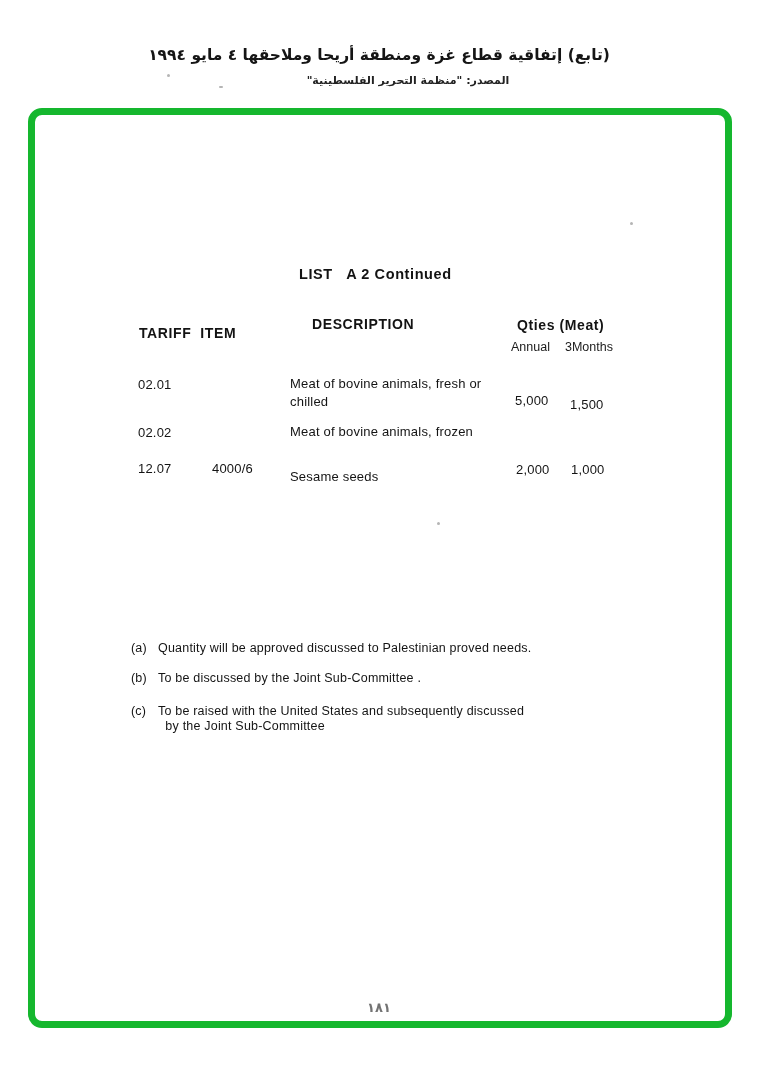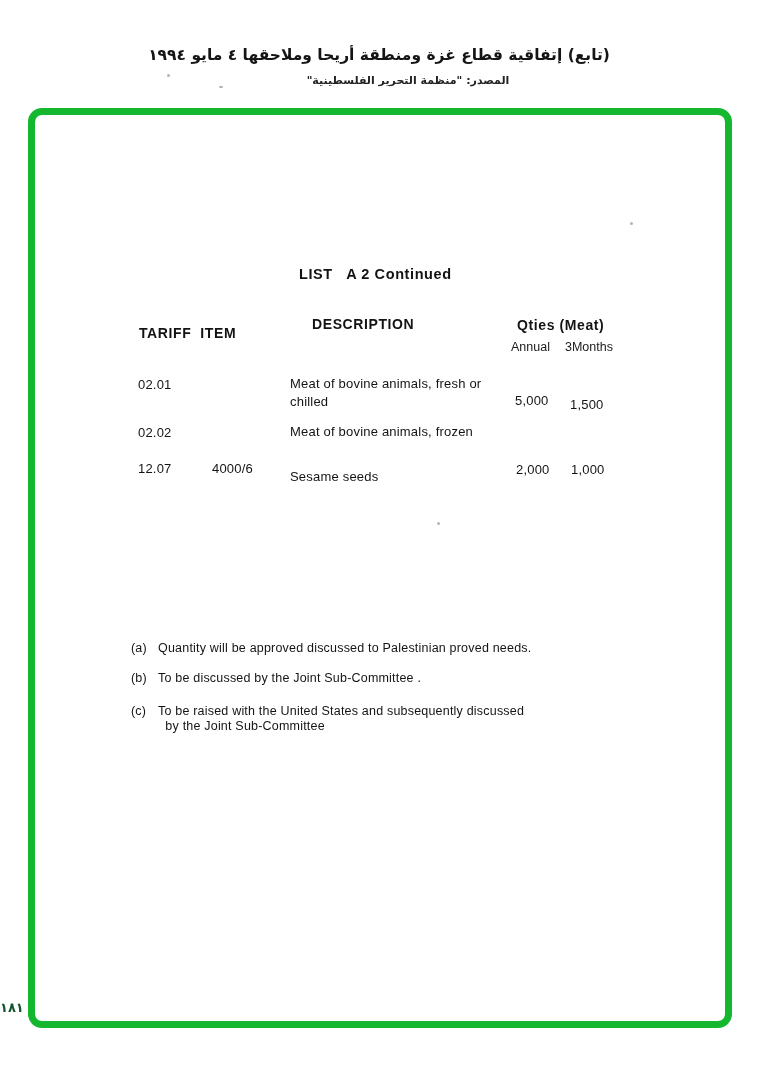--- a/index.html
+++ b/index.html
@@ -117,26 +117,26 @@
     padding-left: 27px;
     white-space: pre-wrap;
   }
   .note-a { top: 641px; }
   .note-b { top: 671px; }
   .note-c { top: 704px; }
 
   
   .page-number {
     top: 1000px; left: 0; right: 0;
-    text-align: left;
+    text-align: center;
     font-family: "DejaVu Sans", sans-serif;
     font-size: 13px;
     font-weight: bold;
     letter-spacing: 3px;
-    color: #14532d;
+    color: #737373;
   }
 
   
   .speck {
     width: 3px; height: 3px;
     border-radius: 50%;
     background: #b5b5b5;
   }
   .speck-1 { left: 167px; top: 74px; }
   .speck-2 { left: 219px; top: 86px; width: 4px; height: 2px; border-radius: 1px; }

